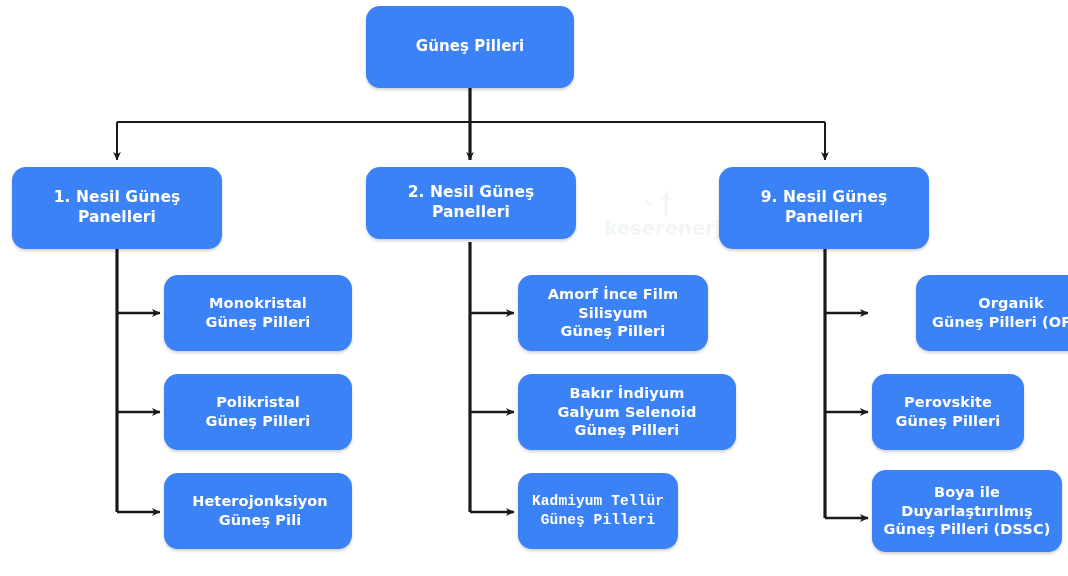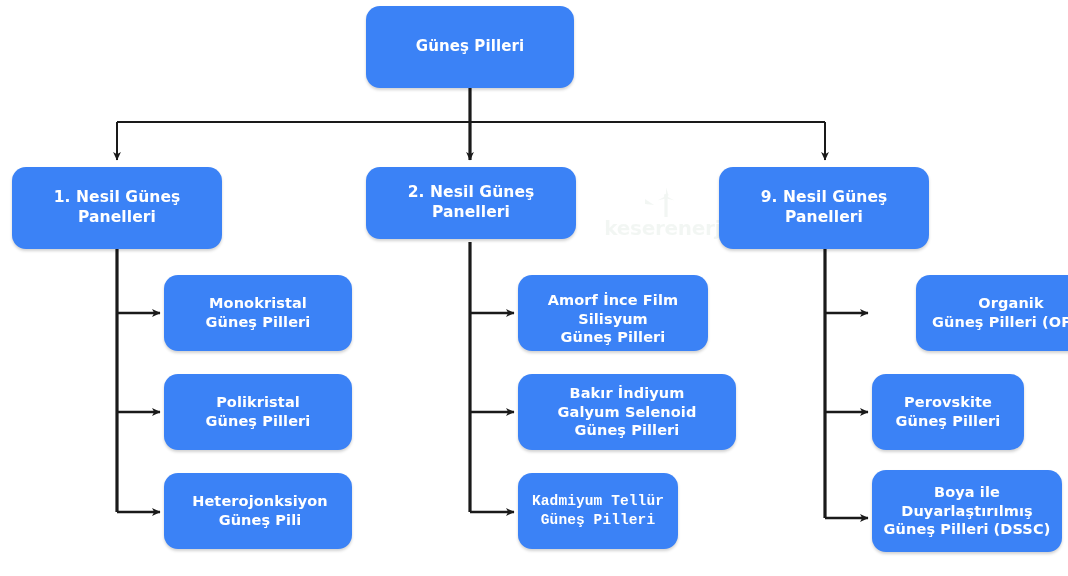--- a/index.html
+++ b/index.html
@@ -156,21 +156,21 @@
   </div>
   <div class="node leaf" style="left:164px; top:374px; width:188px; height:76px;">
     <span class="txt">Polikristal
 Güneş Pilleri</span>
   </div>
   <div class="node leaf" style="left:164px; top:473px; width:188px; height:76px;padding-left:12px;">
     <span class="txt">Heterojonksiyon
 Güneş Pili</span>
   </div>
 
-  <div class="node leaf" style="left:518px; top:275px; width:190px; height:76px;align-items:flex-end;">
+  <div class="node leaf" style="left:518px; top:275px; width:190px; height:76px;">
     <span class="txt">Amorf İnce Film
 Silisyum
 Güneş Pilleri</span>
   </div>
   <div class="node leaf" style="left:518px; top:374px; width:218px; height:76px;">
     <span class="txt">Bakır İndiyum
 Galyum Selenoid
 Güneş Pilleri</span>
   </div>
   <div class="node leaf" style="left:518px; top:473px; width:160px; height:76px;font-family:Liberation Mono, monospace;">

